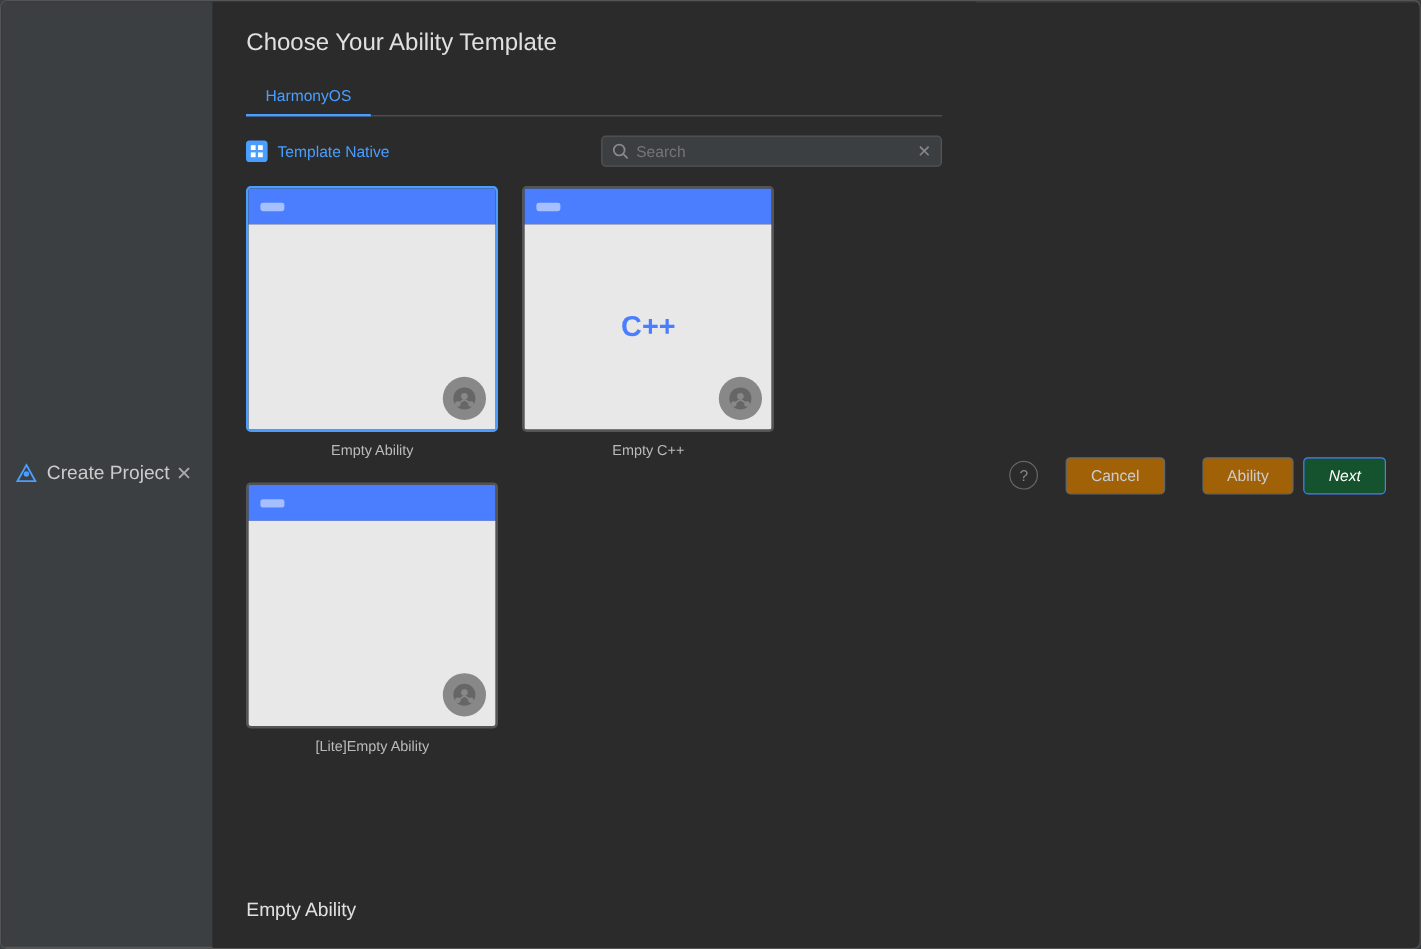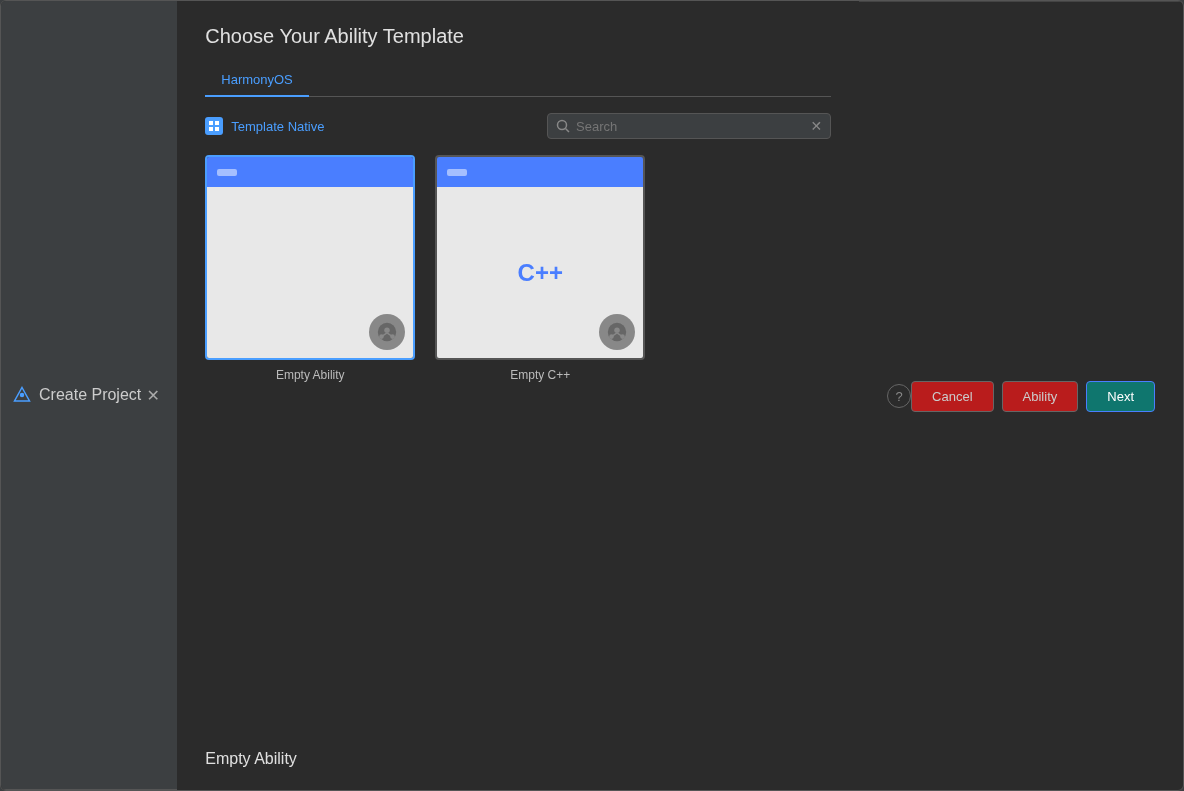--- a/index.html
+++ b/index.html
@@ -256,28 +256,30 @@
       gap: 8px;
     }
     .btn {
       padding: 7px 20px;
       border-radius: 4px;
       font-size: 13px;
       cursor: pointer;
       border: 1px solid transparent;
     }
     .btn-secondary {
-      background: #b91c1c;
+      background: #a16207;
       border-color: #666;
       color: #ccc;
+      margin-left: 23px;
     }
     .btn-primary {
-      background: #0f766e;
+      background: #14532d;
       border-color: #4a7eff;
       color: white;
+      font-style: italic;
     }
     .spacer { flex: 1; }
   </style>
 </head>
 <body>
 
 <div class="dialog">
 
   <div class="title-bar">
     <div class="title-bar-left">
@@ -362,20 +364,42 @@
                 <circle cx="18" cy="17" r="2.5" fill="#888"></circle>
                 <line x1="12" y1="13" x2="6" y2="17" stroke="#888" stroke-width="1.5"></line>
                 <line x1="12" y1="13" x2="18" y2="17" stroke="#888" stroke-width="1.5"></line>
               </svg>
             </div>
           </div>
         </div>
         <span class="template-label">Empty C++</span>
       </div>
 
+      <div class="template-card">
+        <div class="template-card-inner">
+          <div class="card-header">
+            <div class="card-header-dots">
+              <div class="dot"></div>
+            </div>
+          </div>
+          <div class="card-body card-body-empty">
+            <div class="card-badge">
+              <svg viewBox="0 0 24 24">
+                <circle cx="12" cy="12" r="10" fill="#666"></circle>
+                <circle cx="12" cy="10" r="3" fill="#888"></circle>
+                <circle cx="6" cy="17" r="2.5" fill="#888"></circle>
+                <circle cx="18" cy="17" r="2.5" fill="#888"></circle>
+                <line x1="12" y1="13" x2="6" y2="17" stroke="#888" stroke-width="1.5"></line>
+                <line x1="12" y1="13" x2="18" y2="17" stroke="#888" stroke-width="1.5"></line>
+              </svg>
+            </div>
+          </div>
+        </div>
+        <span class="template-label">[Lite]Empty Ability</span>
+      </div>
 
     </div>
 
     <div class="spacer"></div>
 
     <div class="description-section">
       <div class="description-title">Empty Ability</div>
     </div>
 
   </div>

